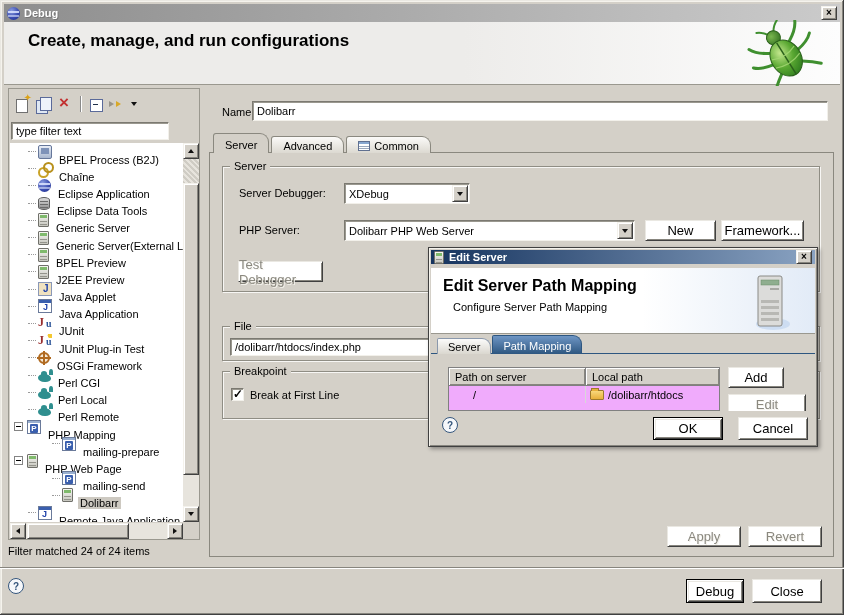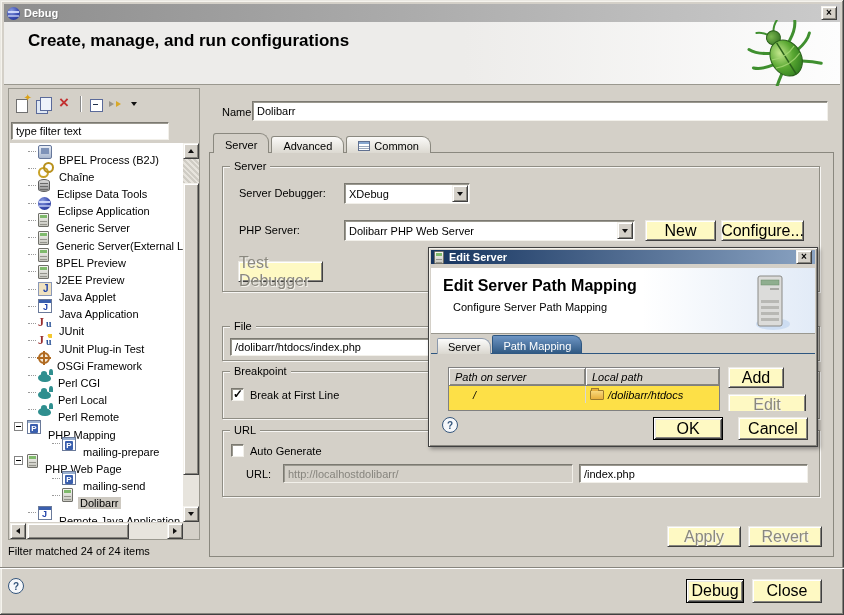--- a/index.html
+++ b/index.html
@@ -12,23 +12,23 @@
   .titlebar{position:absolute;left:4px;top:4px;right:4px;height:18px;
     background:linear-gradient(90deg,#8e8e8e,#cbcbcb);display:flex;align-items:center;padding:0 3px;}
   .titlebar .title{color:#fff;font-weight:bold;margin-left:4px;flex:1;text-shadow:1px 1px 0 rgba(80,80,80,.4);}
   .xbtn{width:16px;height:14px;background:#d4d0c8;border:1px solid;border-color:#f4f2ec #404040 #404040 #f4f2ec;
     box-shadow:inset 1px 1px 0 #fff,inset -1px -1px 0 #87857e;
     font-size:10px;font-weight:bold;line-height:11px;text-align:center;color:#000;}
   .banner{position:absolute;left:4px;top:22px;right:4px;height:63px;
     background:linear-gradient(90deg,#edecea 55%,#fdfdfd);border-bottom:1px solid #9a988f;}
   .banner-title{position:absolute;left:8px;top:9px;font-size:17px;font-weight:bold;margin-left:16px;}
   
-  .btn{background:#fef9c3;border:1px solid;border-color:#eae8e2 #404040 #404040 #eae8e2;
+  .btn{background:#ffffff;border:1px solid;border-color:#eae8e2 #404040 #404040 #eae8e2;
     box-shadow:inset 1px 1px 0 #fff,inset -1px -1px 0 #87857e;
-    display:flex;align-items:center;justify-content:center;font-size:16px;}
+    display:flex;align-items:center;justify-content:center;font-size:13px;}
   .btn.default{border:1px solid #000;
     box-shadow:inset 1px 1px 0 #fff,inset -1px -1px 0 #404040,inset 2px 2px 0 #eae8e2,inset -2px -2px 0 #87857e;}
   .btn.disabled{color:#8a887f;text-shadow:1px 1px 0 #f4f2ec;}
   .inp{background:#fff;border:1px solid;border-color:#7b7971 #f2f0ea #f2f0ea #7b7971;
     box-shadow:inset 1px 1px 0 #9a988f;font-family:"Liberation Sans",sans-serif;font-size:11px;padding:1px 4px;color:#000;}
   .inp.dis{background:#d4d0c8;color:#87857e;}
   .combo{background:#fff;border:1px solid;border-color:#7b7971 #f2f0ea #f2f0ea #7b7971;
     box-shadow:inset 1px 1px 0 #9a988f;display:flex;align-items:center;padding-left:4px;}
   .cbtn{position:absolute;top:1px;right:1px;bottom:1px;width:16px;background:#d4d0c8;
     border:1px solid;border-color:#f4f2ec #404040 #404040 #f4f2ec;
@@ -131,21 +131,21 @@
   .dialog{position:absolute;left:428px;top:247px;width:390px;height:200px;background:#d4d0c8;z-index:20;
     border:1px solid #404040;box-shadow:inset 1px 1px 0 #f4f2ec,inset -1px -1px 0 #87857e,2px 2px 4px rgba(0,0,0,.35);}
   .dlg-titlebar{position:absolute;left:2px;top:2px;right:2px;height:14px;
     background:linear-gradient(90deg,#16345f,#8aa3c2);display:flex;align-items:center;padding:0 3px;}
   .dlg-titlebar .title{color:#fff;font-weight:bold;margin-left:5px;flex:1;}
   .dlg-header{position:absolute;left:2px;top:20px;right:2px;height:66px;
     background:linear-gradient(90deg,#ffffff 55%,#e2ebf7);border-bottom:1px solid #9a988f;}
   .dlg-heading{position:absolute;left:12px;top:9px;font-size:16px;font-weight:bold;}
   .dlg-sub{position:absolute;left:22px;top:33px;}
   .dlg-tabpanel{position:absolute;left:2px;top:105px;width:384px;height:58px;border-top:1px solid #2d5680;overflow:hidden;}
-  .ptable{position:absolute;left:17px;top:13px;width:272px;bottom:0;background:#fde047;border:1px solid #808080;font-style:italic;}
+  .ptable{position:absolute;left:17px;top:13px;width:272px;bottom:0;background:#f0abfc;border:1px solid #808080;}
   .th{height:18px;background:#d4d0c8;border-right:1px solid #808080;border-bottom:1px solid #808080;
     box-shadow:inset 1px 1px 0 #fff,inset -1px -1px 0 #87857e;display:flex;align-items:center;padding-left:6px;}
   .td{height:17px;display:flex;align-items:center;border-right:1px solid #d8d8d8;}
 </style>
 </head>
 <body>
 
 <div class="window">
 
   <div class="titlebar">
@@ -206,27 +206,27 @@
           <span class="ic ic-monitor"></span>
           <span class="tlabel">BPEL Process (B2J)</span>
         </div>
       <div class="trow">
           <span class="dots"></span>
           <span class="ic ic-chain"></span>
           <span class="tlabel">Chaîne</span>
         </div>
       <div class="trow">
           <span class="dots"></span>
+          <span class="ic ic-sphere"></span>
+          <span class="tlabel">Eclipse Application</span>
+        </div>
+      <div class="trow">
+          <span class="dots"></span>
           <span class="ic ic-db"></span>
           <span class="tlabel">Eclipse Data Tools</span>
-        </div>
-      <div class="trow">
-          <span class="dots"></span>
-          <span class="ic ic-sphere"></span>
-          <span class="tlabel">Eclipse Application</span>
         </div>
       <div class="trow">
           <span class="dots"></span>
           <span class="ic ic-srv"></span>
           <span class="tlabel">Generic Server</span>
         </div>
       <div class="trow">
           <span class="dots"></span>
           <span class="ic ic-srv"></span>
           <span class="tlabel">Generic Server(External La</span>
@@ -366,43 +366,35 @@
         </span>
     </div>
     <span class="lbl" style="left:16px;top:57px;">PHP Server:</span>
     <div class="combo abs" style="left:121px;top:53px;width:291px;height:21px;">
       <span>Dolibarr PHP Web Server</span>
       <span class="cbtn">
           <span class="tri-d"></span>
         </span>
     </div>
     <div class="btn abs" style="left:422px;top:53px;width:71px;height:21px;">New</div>
-    <div class="btn abs" style="left:498px;top:53px;width:83px;height:21px;">Configure...</div>
+    <div class="btn abs" style="left:498px;top:53px;width:83px;height:21px;">Framework...</div>
     <div class="btn disabled abs" style="left:15px;top:94px;width:85px;height:21px;">Test Debugger</div>
   </div>
 
   <div class="grp" style="left:222px;top:326px;width:598px;height:35px;">
     <span class="legend">File</span>
     <input class="inp abs" style="left: 7px; top: 11px; width: 578px; height: 18px;" value="/dolibarr/htdocs/index.php">
   </div>
 
   <div class="grp" style="left:222px;top:371px;width:598px;height:48px;">
     <span class="legend">Breakpoint</span>
     <span class="cb on" style="left:8px;top:16px;"></span>
     <span class="lbl" style="left:27px;top:17px;">Break at First Line</span>
   </div>
 
-  <div class="grp" style="left:222px;top:430px;width:598px;height:67px;">
-    <span class="legend">URL</span>
-    <span class="cb" style="left:8px;top:13px;"></span>
-    <span class="lbl" style="left:27px;top:14px;">Auto Generate</span>
-    <span class="lbl" style="left:23px;top:37px;">URL:</span>
-    <input class="inp dis abs" style="left: 60px; top: 33px; width: 290px; height: 19px;" value="http://localhostdolibarr/">
-    <input class="inp abs" style="left: 356px; top: 33px; width: 229px; height: 19px;" value="/index.php">
-  </div>
 
   <div class="btn disabled abs" style="left:667px;top:526px;width:74px;height:21px;text-align:right;">Apply</div>
   <div class="btn disabled abs" style="left:748px;top:526px;width:74px;height:21px;">Revert</div>
 
   <div class="abs" style="left:0;top:567px;width:844px;height:2px;background:#87857e;border-bottom:1px solid #fff;"></div>
   <div class="help abs" style="left:8px;top:578px;">?</div>
   <div class="btn default abs" style="left:686px;top:579px;width:58px;height:24px;">Debug</div>
   <div class="btn abs" style="left:752px;top:579px;width:70px;height:24px;">Close</div>
 
   <div class="dialog">

